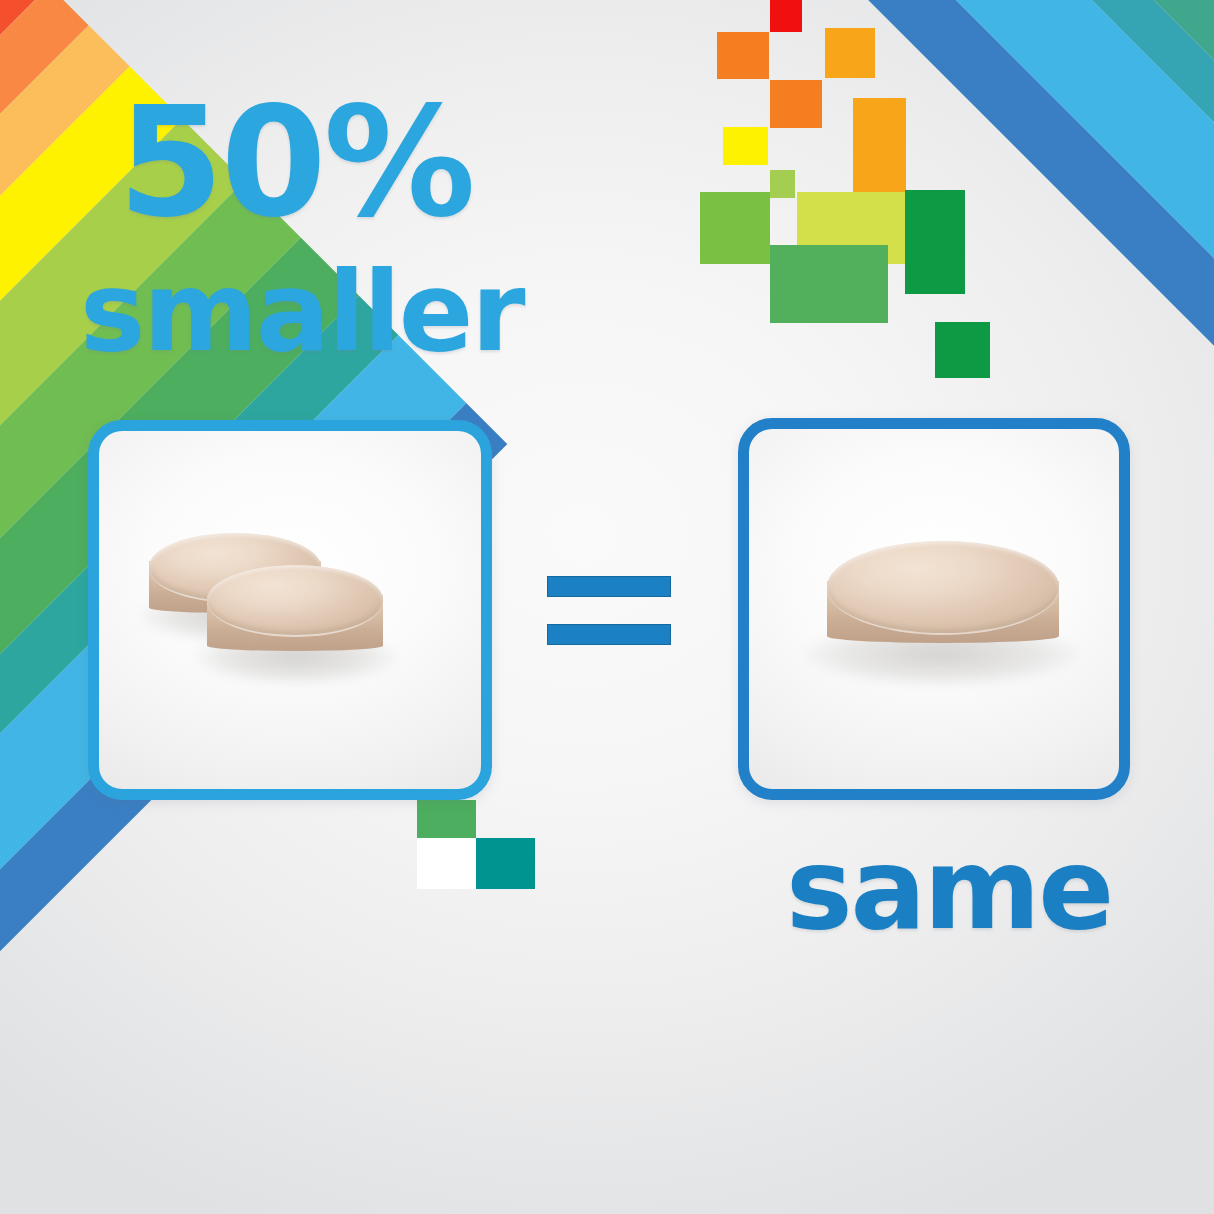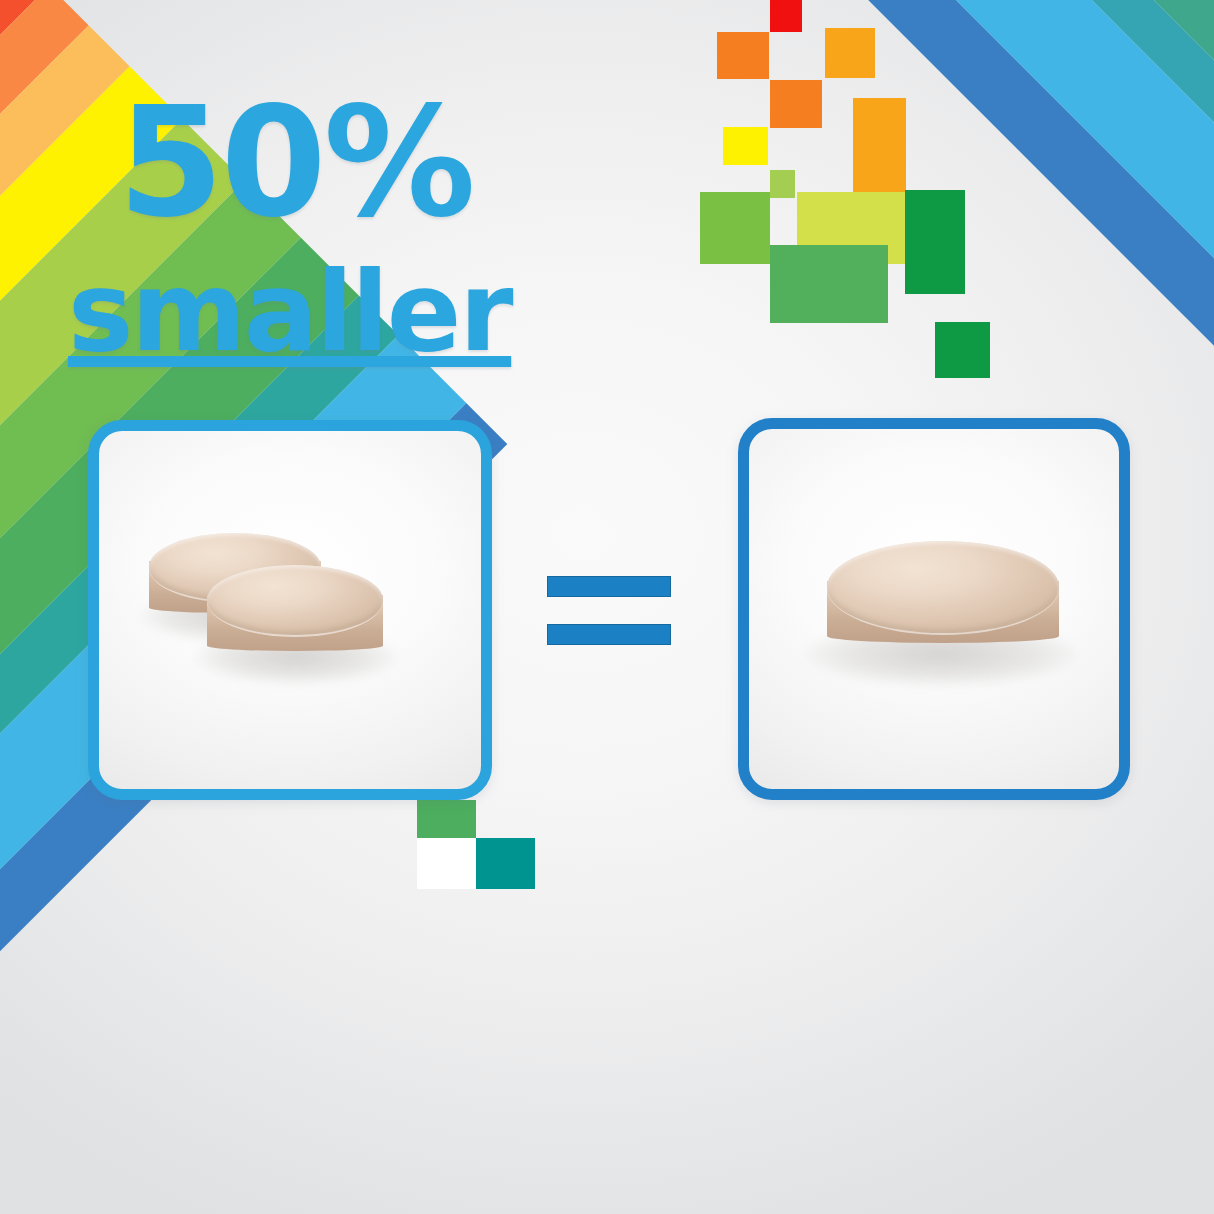--- a/index.html
+++ b/index.html
@@ -49,24 +49,23 @@
     white-space:nowrap;
     text-shadow:0 2px 3px rgba(120,130,140,0.22);
     font-family:"DejaVu Sans","Liberation Sans",sans-serif;
   }
   #h-50{
     left:118px; top:93px;
     font-size:152px;
     color:#2BA6DE;
   }
   #h-smaller{
-    left:68px; top:262px;
+    left:80px; top:262px;
     font-size:110px;
     color:#2BA6DE;
-    text-decoration:underline;
   }
   #h-same{
     left:786px; top:838px;
     font-size:112px;
     color:#1B7FC4;
   }
   #h-nutrition{
     left:676px; top:938px;
     font-size:112px;
     color:#1B7FC4;
@@ -180,20 +179,21 @@
   <div id="bl-squares">
       <div class="sq" style="left: 476px; top: 838px; width: 59px; height: 51px; background: rgb(0, 148, 144);"></div>
       <div class="sq" style="left: 417px; top: 838px; width: 59px; height: 51px; background: rgb(255, 255, 255);"></div>
       <div class="sq" style="left: 417px; top: 800px; width: 59px; height: 38px; background: rgb(76, 174, 94);"></div>
     </div>
 
   <div class="headline" id="h-50">50%</div>
 
   <div class="headline" id="h-smaller">smaller</div>
 
+  <div class="headline" id="h-same">same</div>
 
 
   <div class="pillbox" id="box-left">
     <div class="pillbox-inner">
 
       <div class="caplet" style="left:46px;top:96px;width:182px;height:116px;">
         <div class="cap-shadow" style="left:-6px;top:62px;width:196px;height:54px;"></div>
         <div class="cap-side" style="left:4px;top:34px;width:172px;height:52px;"></div>
         <div class="cap-top" style="left:4px;top:6px;width:172px;height:68px;"></div>
         <div class="cap-rim" style="left:4px;top:6px;width:172px;height:68px;"></div>

